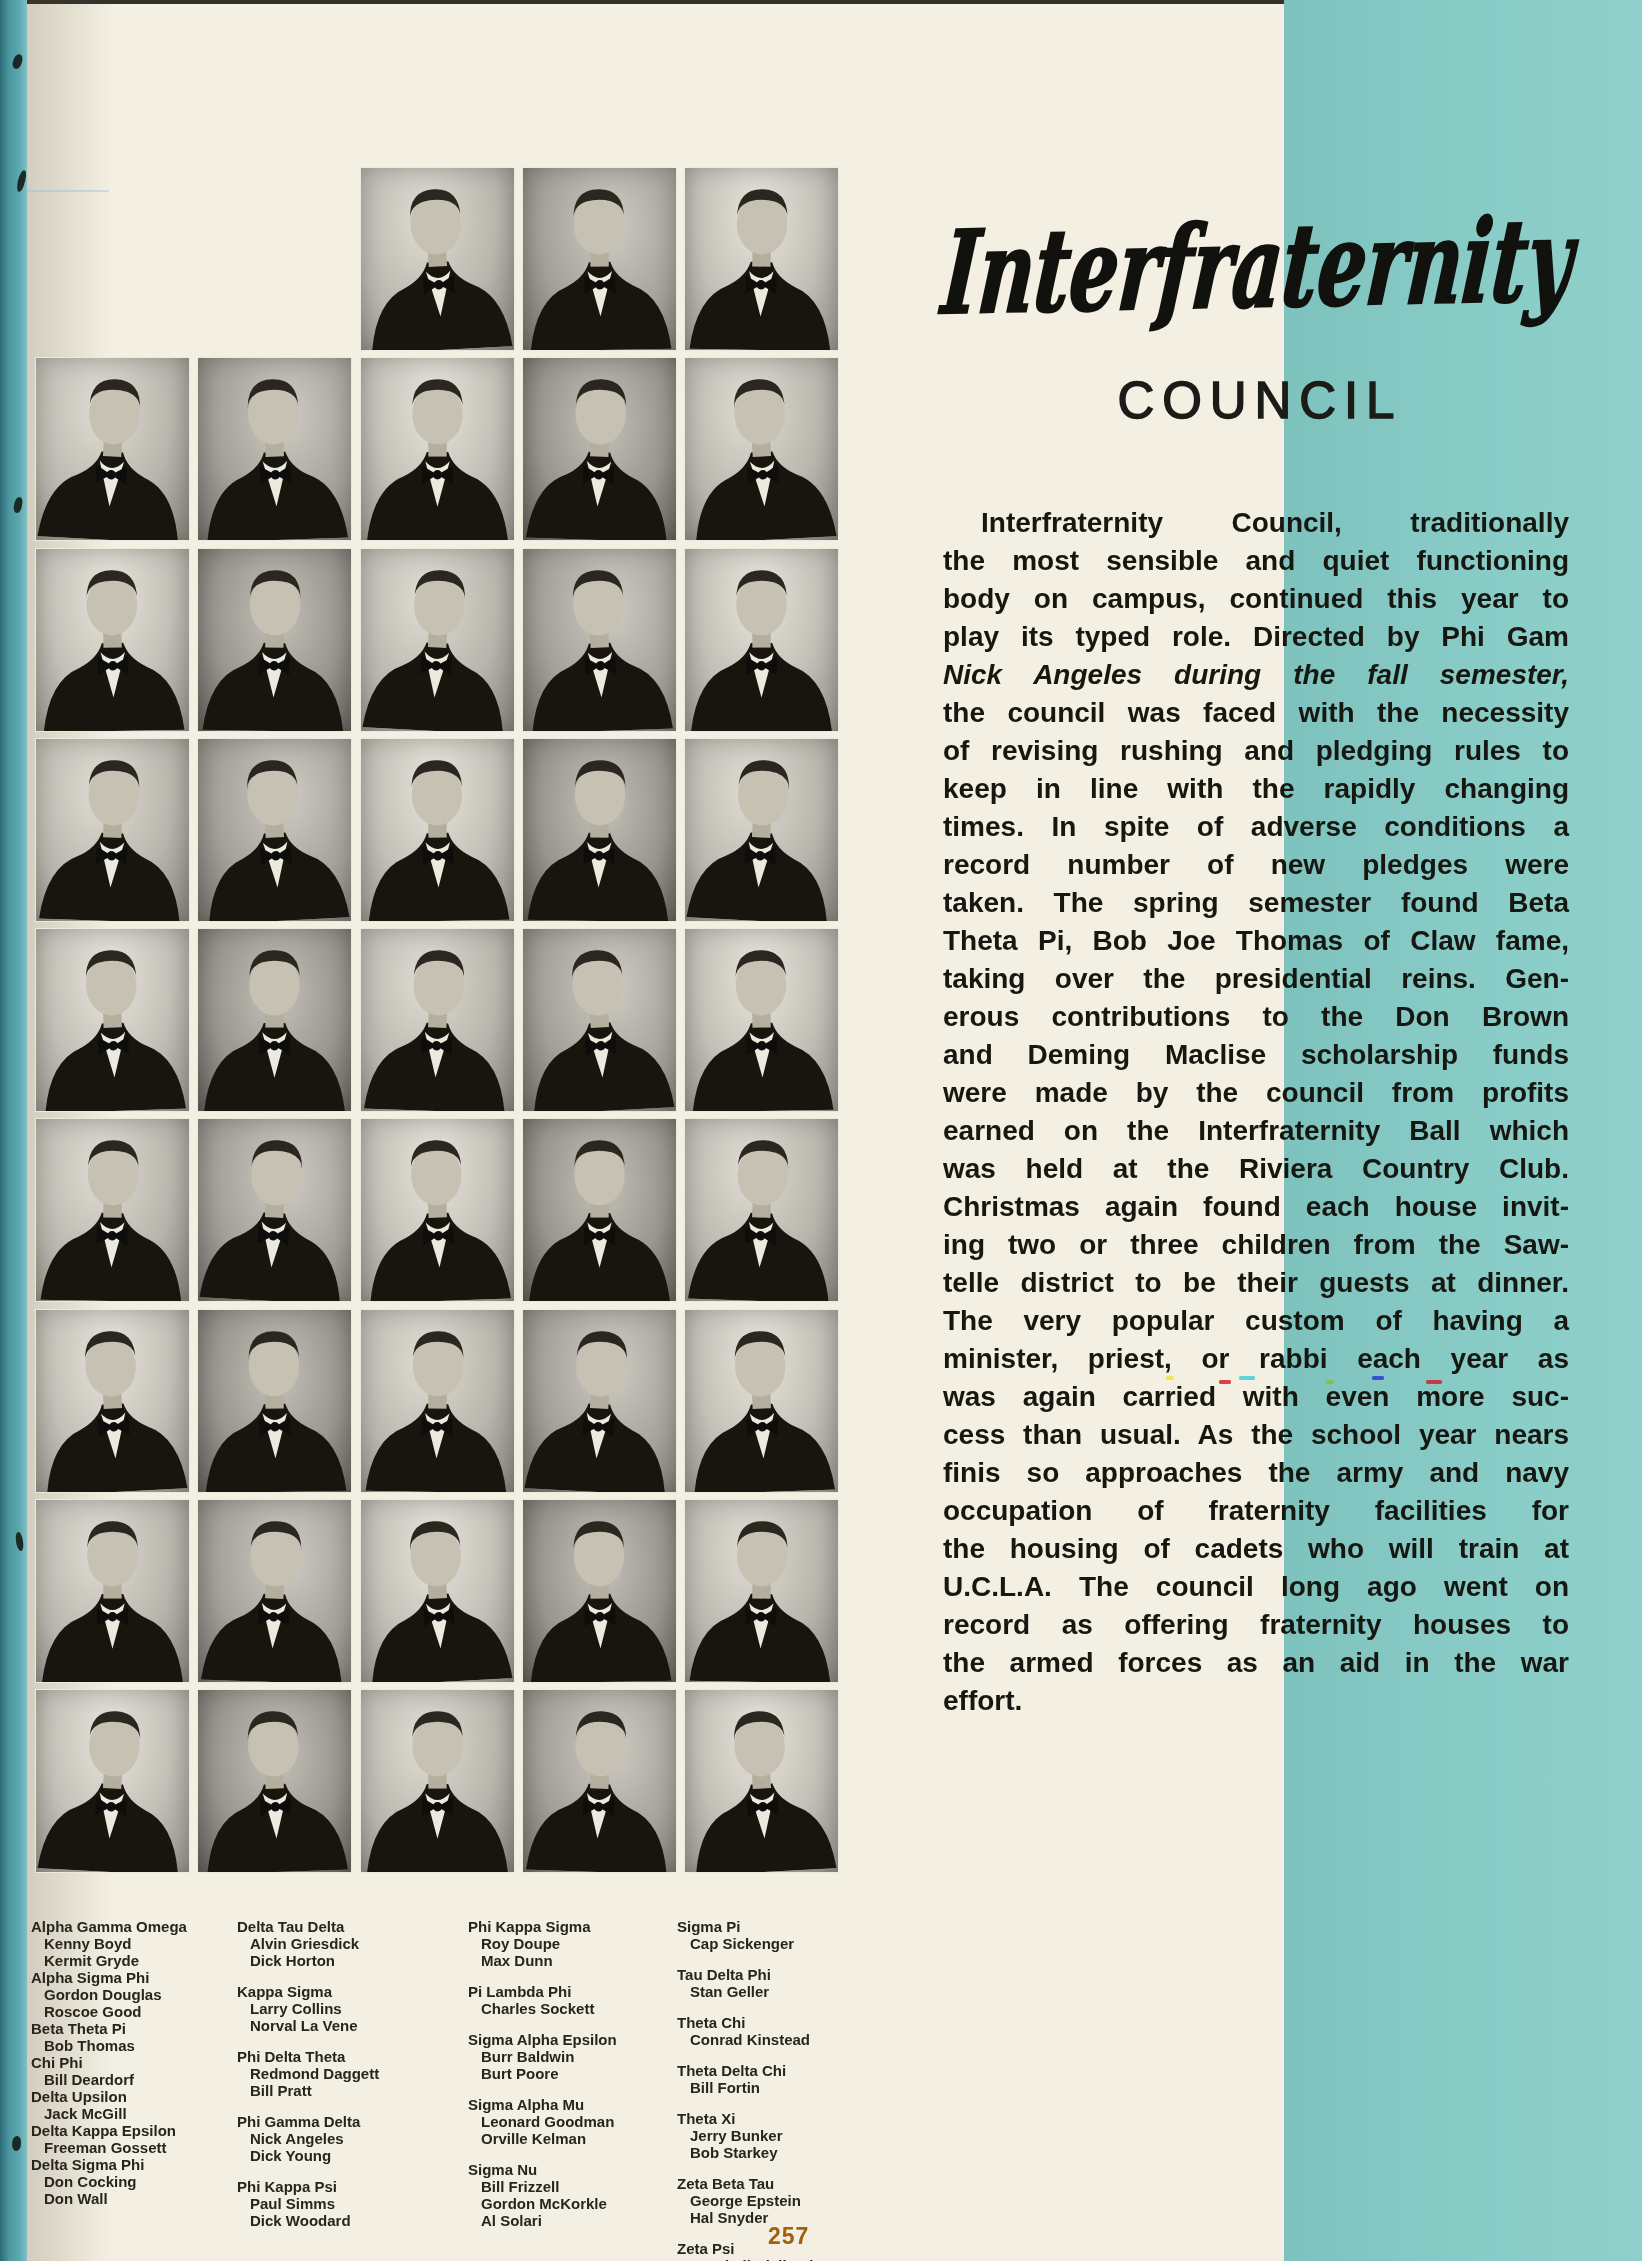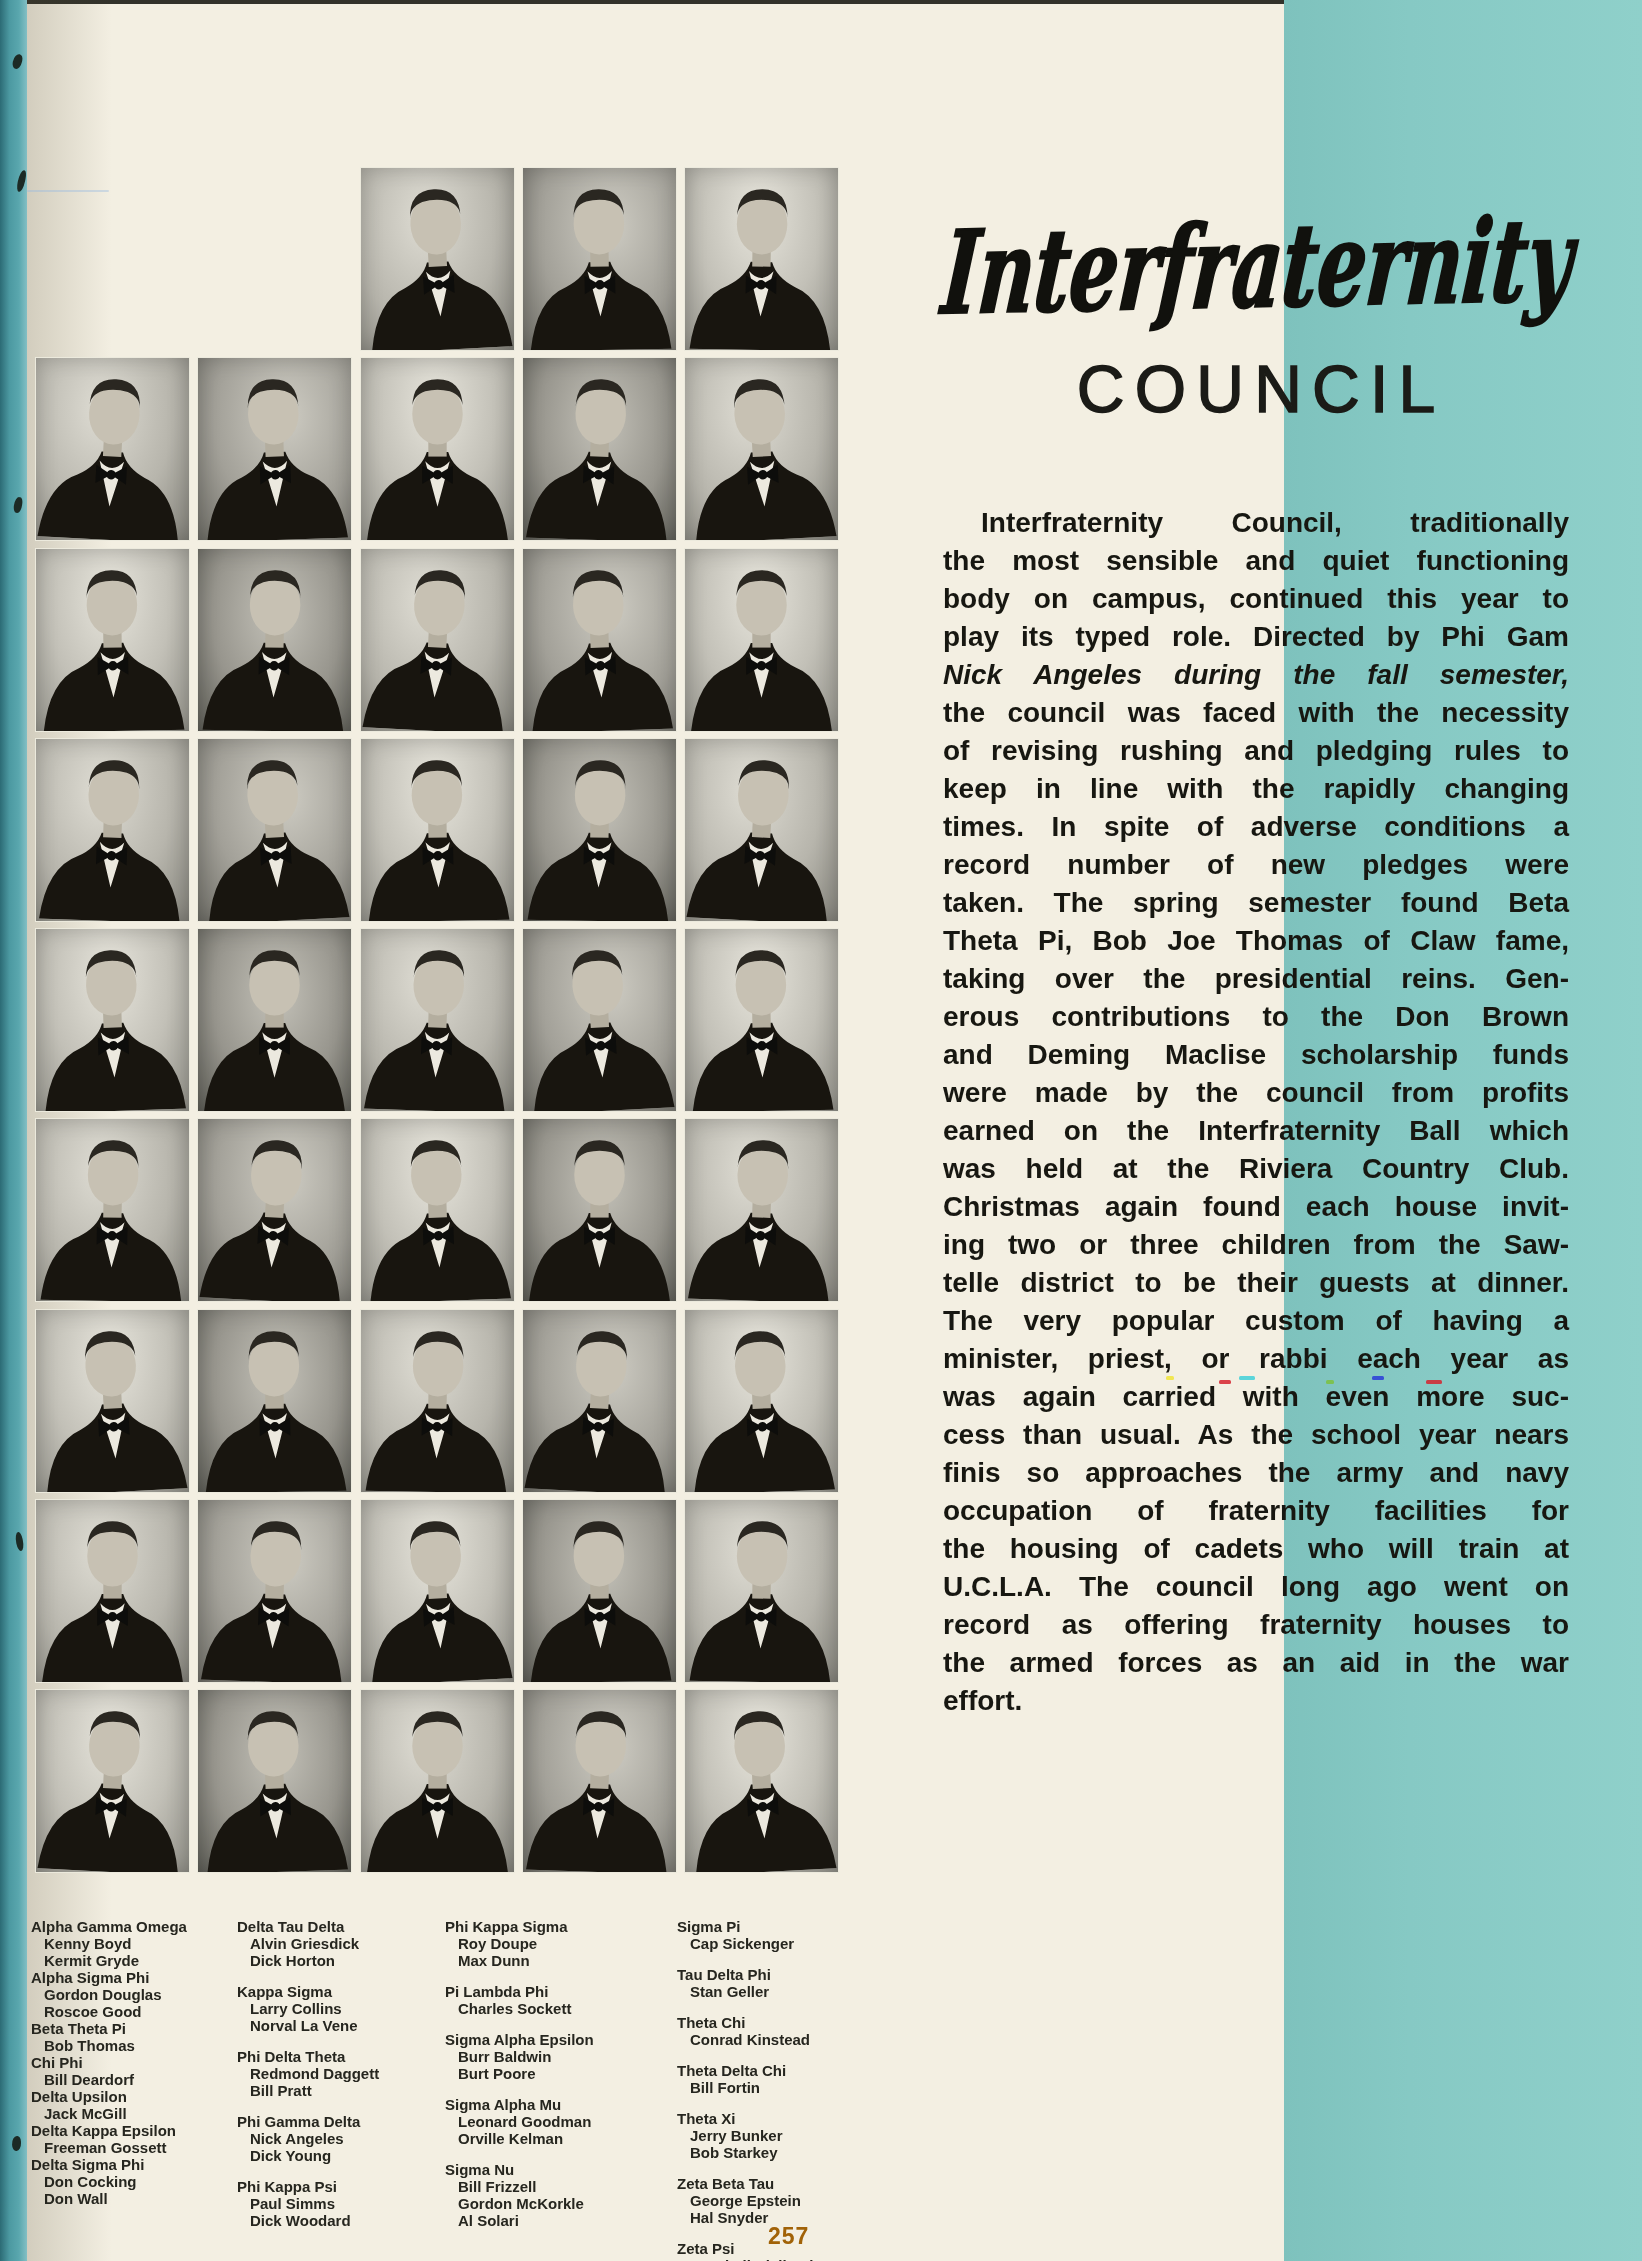--- a/index.html
+++ b/index.html
@@ -15,22 +15,22 @@
   .left-binding{position:absolute;left:0;top:0;width:27px;height:2261px;
     background:linear-gradient(90deg,#2c6b75 0%,#4c99a1 35%,#5aa7ae 70%,#83bfc4 100%);}
   .binding-blob{position:absolute;background:#1c2a25;border-radius:60% 40% 55% 45%;}
   .page-shadow{position:absolute;left:27px;top:0;width:85px;height:2261px;
     background:linear-gradient(90deg,rgba(80,70,45,.20),rgba(80,70,45,0));}
   .scan-line{position:absolute;left:27px;top:190px;width:82px;height:2.4px;
     background:rgba(150,185,225,.40);border-radius:1.5px;}
   
   .title-script{position:absolute;left:926px;top:191px;width:663px;height:160px;
     transform:rotate(-1.2deg) skewX(-6deg);}
-  .title-caps{position:absolute;left:943px;top:351px;width:626px;
-    text-align:center;font-size:66px;font-weight:400;letter-spacing:.155em;text-indent:.155em;
+  .title-caps{position:absolute;left:943px;top:371px;width:626px;
+    text-align:center;font-size:51px;font-weight:400;letter-spacing:.155em;text-indent:.155em;
     color:#1b1b17;-webkit-text-stroke:1.5px #1b1b17;white-space:nowrap;}
   
   .body-text{position:absolute;left:943px;top:504px;width:626px;
     font-size:28px;font-weight:700;line-height:38px;color:#171711;}
   .bline{text-align:justify;text-align-last:justify;white-space:normal;}
   .bline.first{text-indent:38px;}
   .bline.italic{font-style:italic;}
   .bline.last{text-align-last:left;}
   .bline.misprint{
     color:#4a2d28;
@@ -48,21 +48,21 @@
   .v0{background:radial-gradient(ellipse at 42% 28%, #dedcd3 0%, #b7b5ac 58%, #86857d 100%);}
   .v1{background:radial-gradient(ellipse at 58% 32%, #cdcbc2 0%, #a2a098 58%, #706f68 100%);}
   .v2{background:radial-gradient(ellipse at 48% 26%, #e6e4db 0%, #c2c0b7 55%, #94938b 100%);}
   .v3{background:radial-gradient(ellipse at 52% 36%, #c3c1b8 0%, #97958d 58%, #5f5f58 100%);}
   
   .roster{position:absolute;left:31px;top:1918px;width:861px;
     font-size:15px;font-weight:700;color:#26261f;}
   .rcol{position:absolute;top:0;}
   .rcol.c0{left:0;}
   .rcol.c1{left:206px;}
-  .rcol.c2{left:414px;}
+  .rcol.c2{left:437px;}
   .rcol.c3{left:646px;}
   .group{margin-top:14px;}
   .rcol .group:first-child{margin-top:0;}
   .rcol.tight .group{margin-top:0;}
   .house{line-height:17px;white-space:nowrap;}
   .member{line-height:17px;padding-left:13px;white-space:nowrap;}
   
   .page-number{position:absolute;left:768px;top:2223px;
     font-size:23px;font-weight:700;color:#a16207;letter-spacing:1px;}
 </style>

